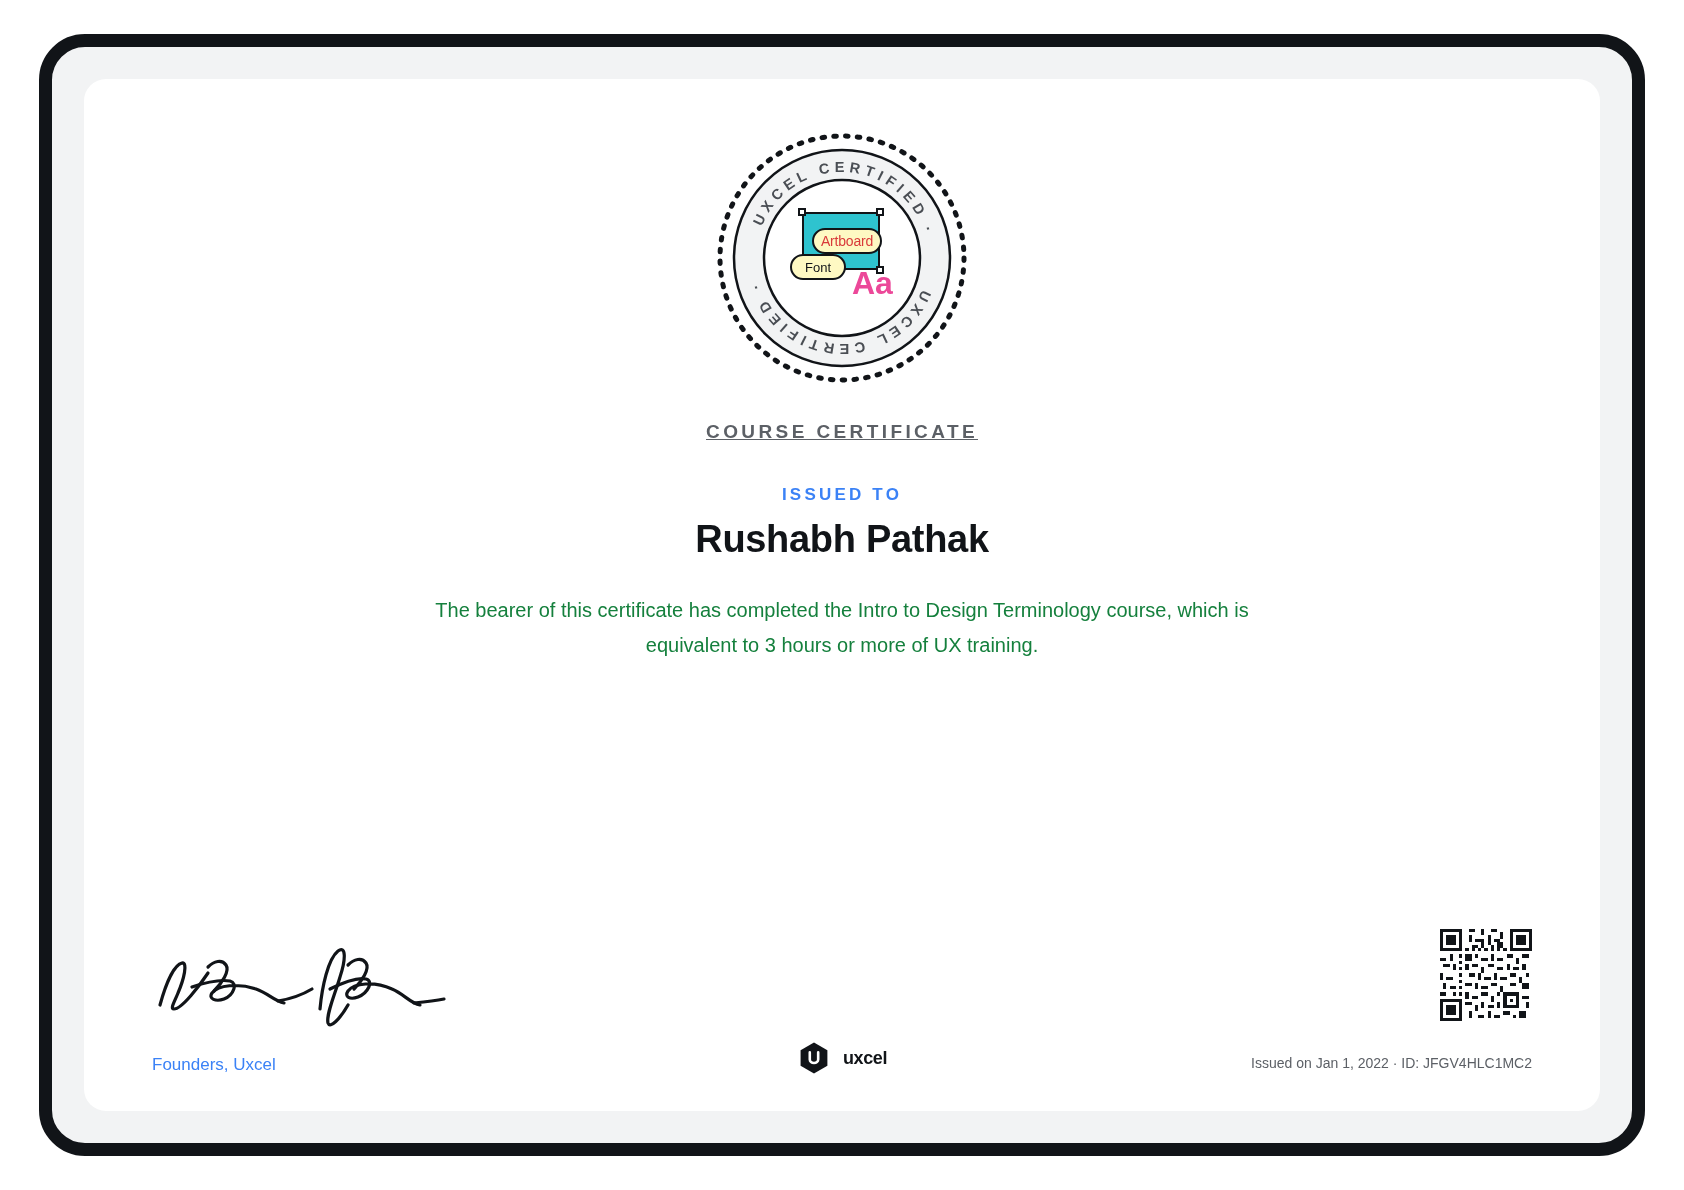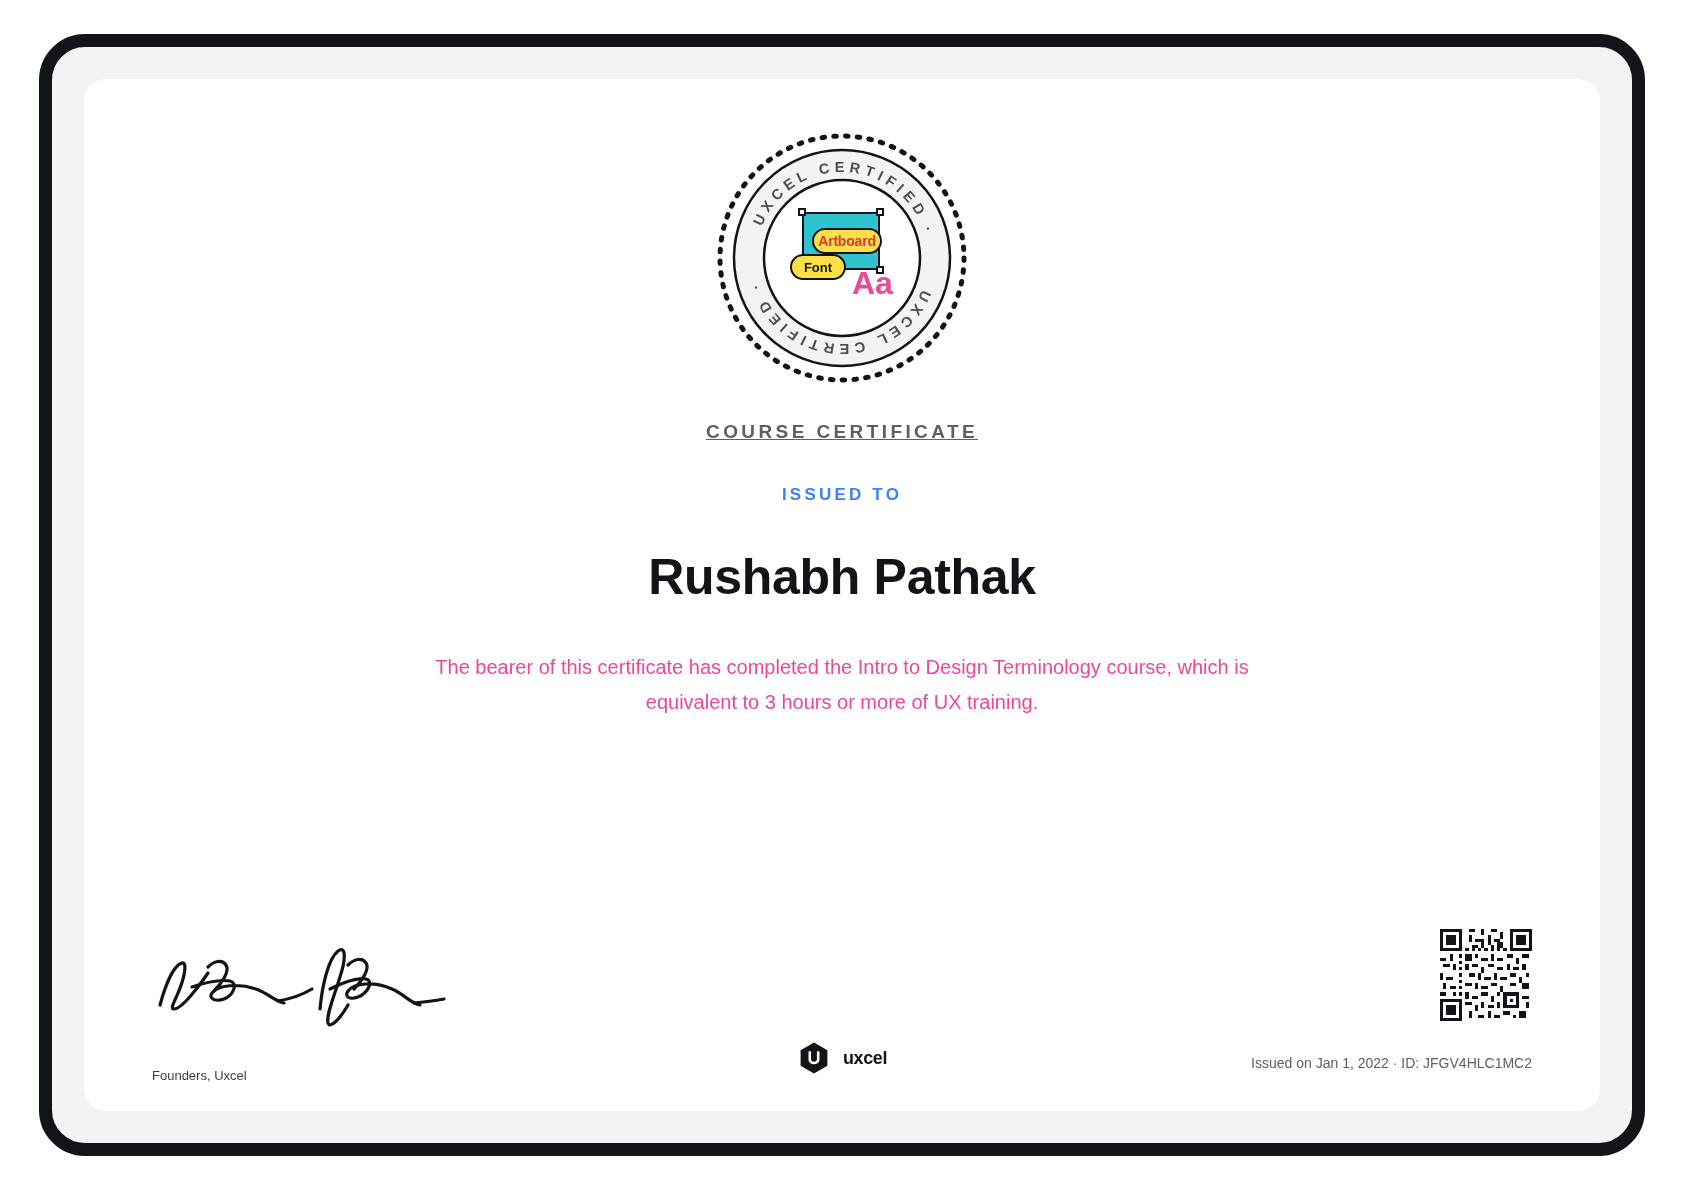--- a/index.html
+++ b/index.html
@@ -71,27 +71,27 @@
     height: 8px;
     background: #ffffff;
     border: 2px solid #111418;
   }
   .htl { left: 8px; top: -4px; }
   .htr { left: 86px; top: -4px; }
   .hbl { left: 8px; top: 54px; }
   .hbr { left: 86px; top: 54px; }
   .pill {
     position: absolute;
-    background: #fde047;
+    background: #fef9c3;
     border: 2.5px solid #111418;
     border-radius: 999px;
     display: flex;
     align-items: center;
     justify-content: center;
-    font-weight: bold;
+    font-weight: normal;
     line-height: 1;
   }
   .pill-artboard {
     left: 22px; top: 16px;
     width: 70px; height: 26px;
     font-size: 14px;
     color: #d93a3a;
     letter-spacing: -0.2px;
   }
   .pill-font {
@@ -131,31 +131,31 @@
   }
   .issued-to-label {
     margin-top: 42px;
     font-size: 17px;
     font-weight: bold;
     letter-spacing: 3.2px;
     color: #3b82f6;
     text-transform: uppercase;
   }
   .recipient {
-    margin-top: 43px;
-    font-size: 50px;
+    margin-top: 13px;
+    font-size: 38px;
     font-weight: bold;
     color: #111418;
     letter-spacing: -0.3px;
   }
   .description {
-    margin-top: 44px;
+    margin-top: 32px;
     font-size: 20px;
     line-height: 1.75;
-    color: #ec4899;
+    color: #15803d;
     text-align: center;
     max-width: 840px;
   }
 
   
   .footer {
     position: absolute;
     left: 0;
     right: 0;
     bottom: 0;
@@ -165,23 +165,23 @@
   .signature-area {
     position: absolute;
     left: 68px;
     bottom: 78px;
     width: 300px;
     height: 90px;
   }
   .founders-label {
     position: absolute;
     left: 68px;
-    bottom: 28px;
-    font-size: 13px;
-    color: #404040;
+    bottom: 36px;
+    font-size: 17px;
+    color: #3b82f6;
   }
   .brand {
     position: absolute;
     left: 50%;
     transform: translateX(-50%);
     bottom: 36px;
     display: flex;
     align-items: center;
     gap: 12px;
   }

